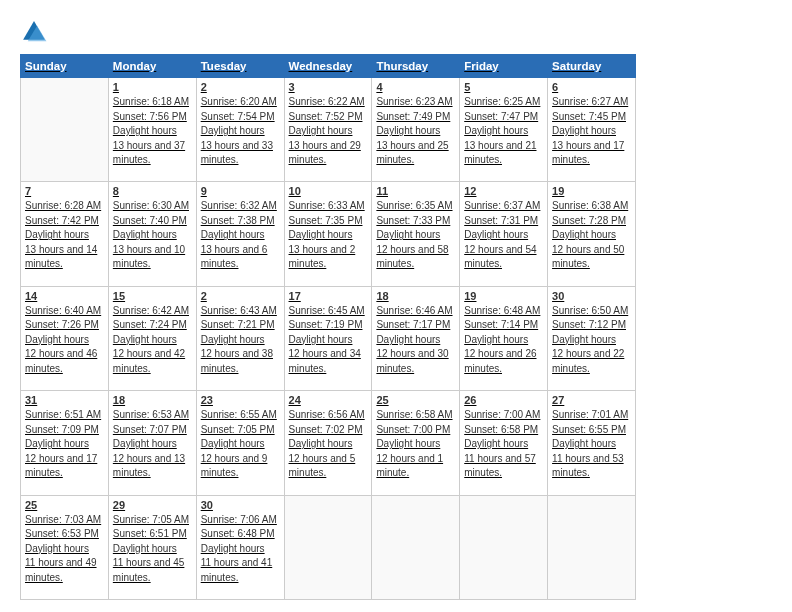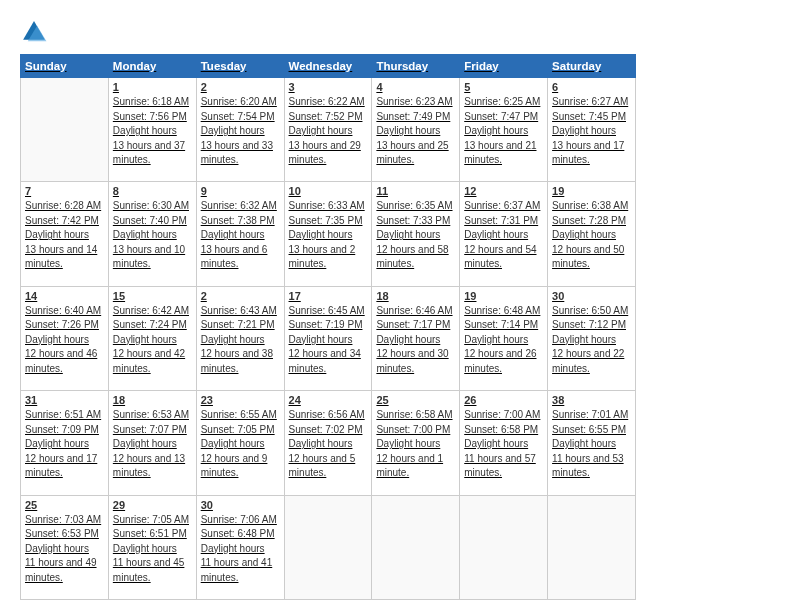--- a/index.html
+++ b/index.html
@@ -365,21 +365,21 @@
           <td>
         <span class="day-number">26</span>
         <div class="day-info">
           Sunrise: 7:00 AM<br>
           Sunset: 6:58 PM<br>
           Daylight hours<br>
           11 hours and 57 minutes.
         </div>
       </td>
           <td>
-        <span class="day-number">38</span>
+        <span class="day-number">27</span>
         <div class="day-info">
           Sunrise: 7:01 AM<br>
           Sunset: 6:55 PM<br>
           Daylight hours<br>
           11 hours and 53 minutes.
         </div>
       </td>
         </tr>
         <tr>
           <td>

